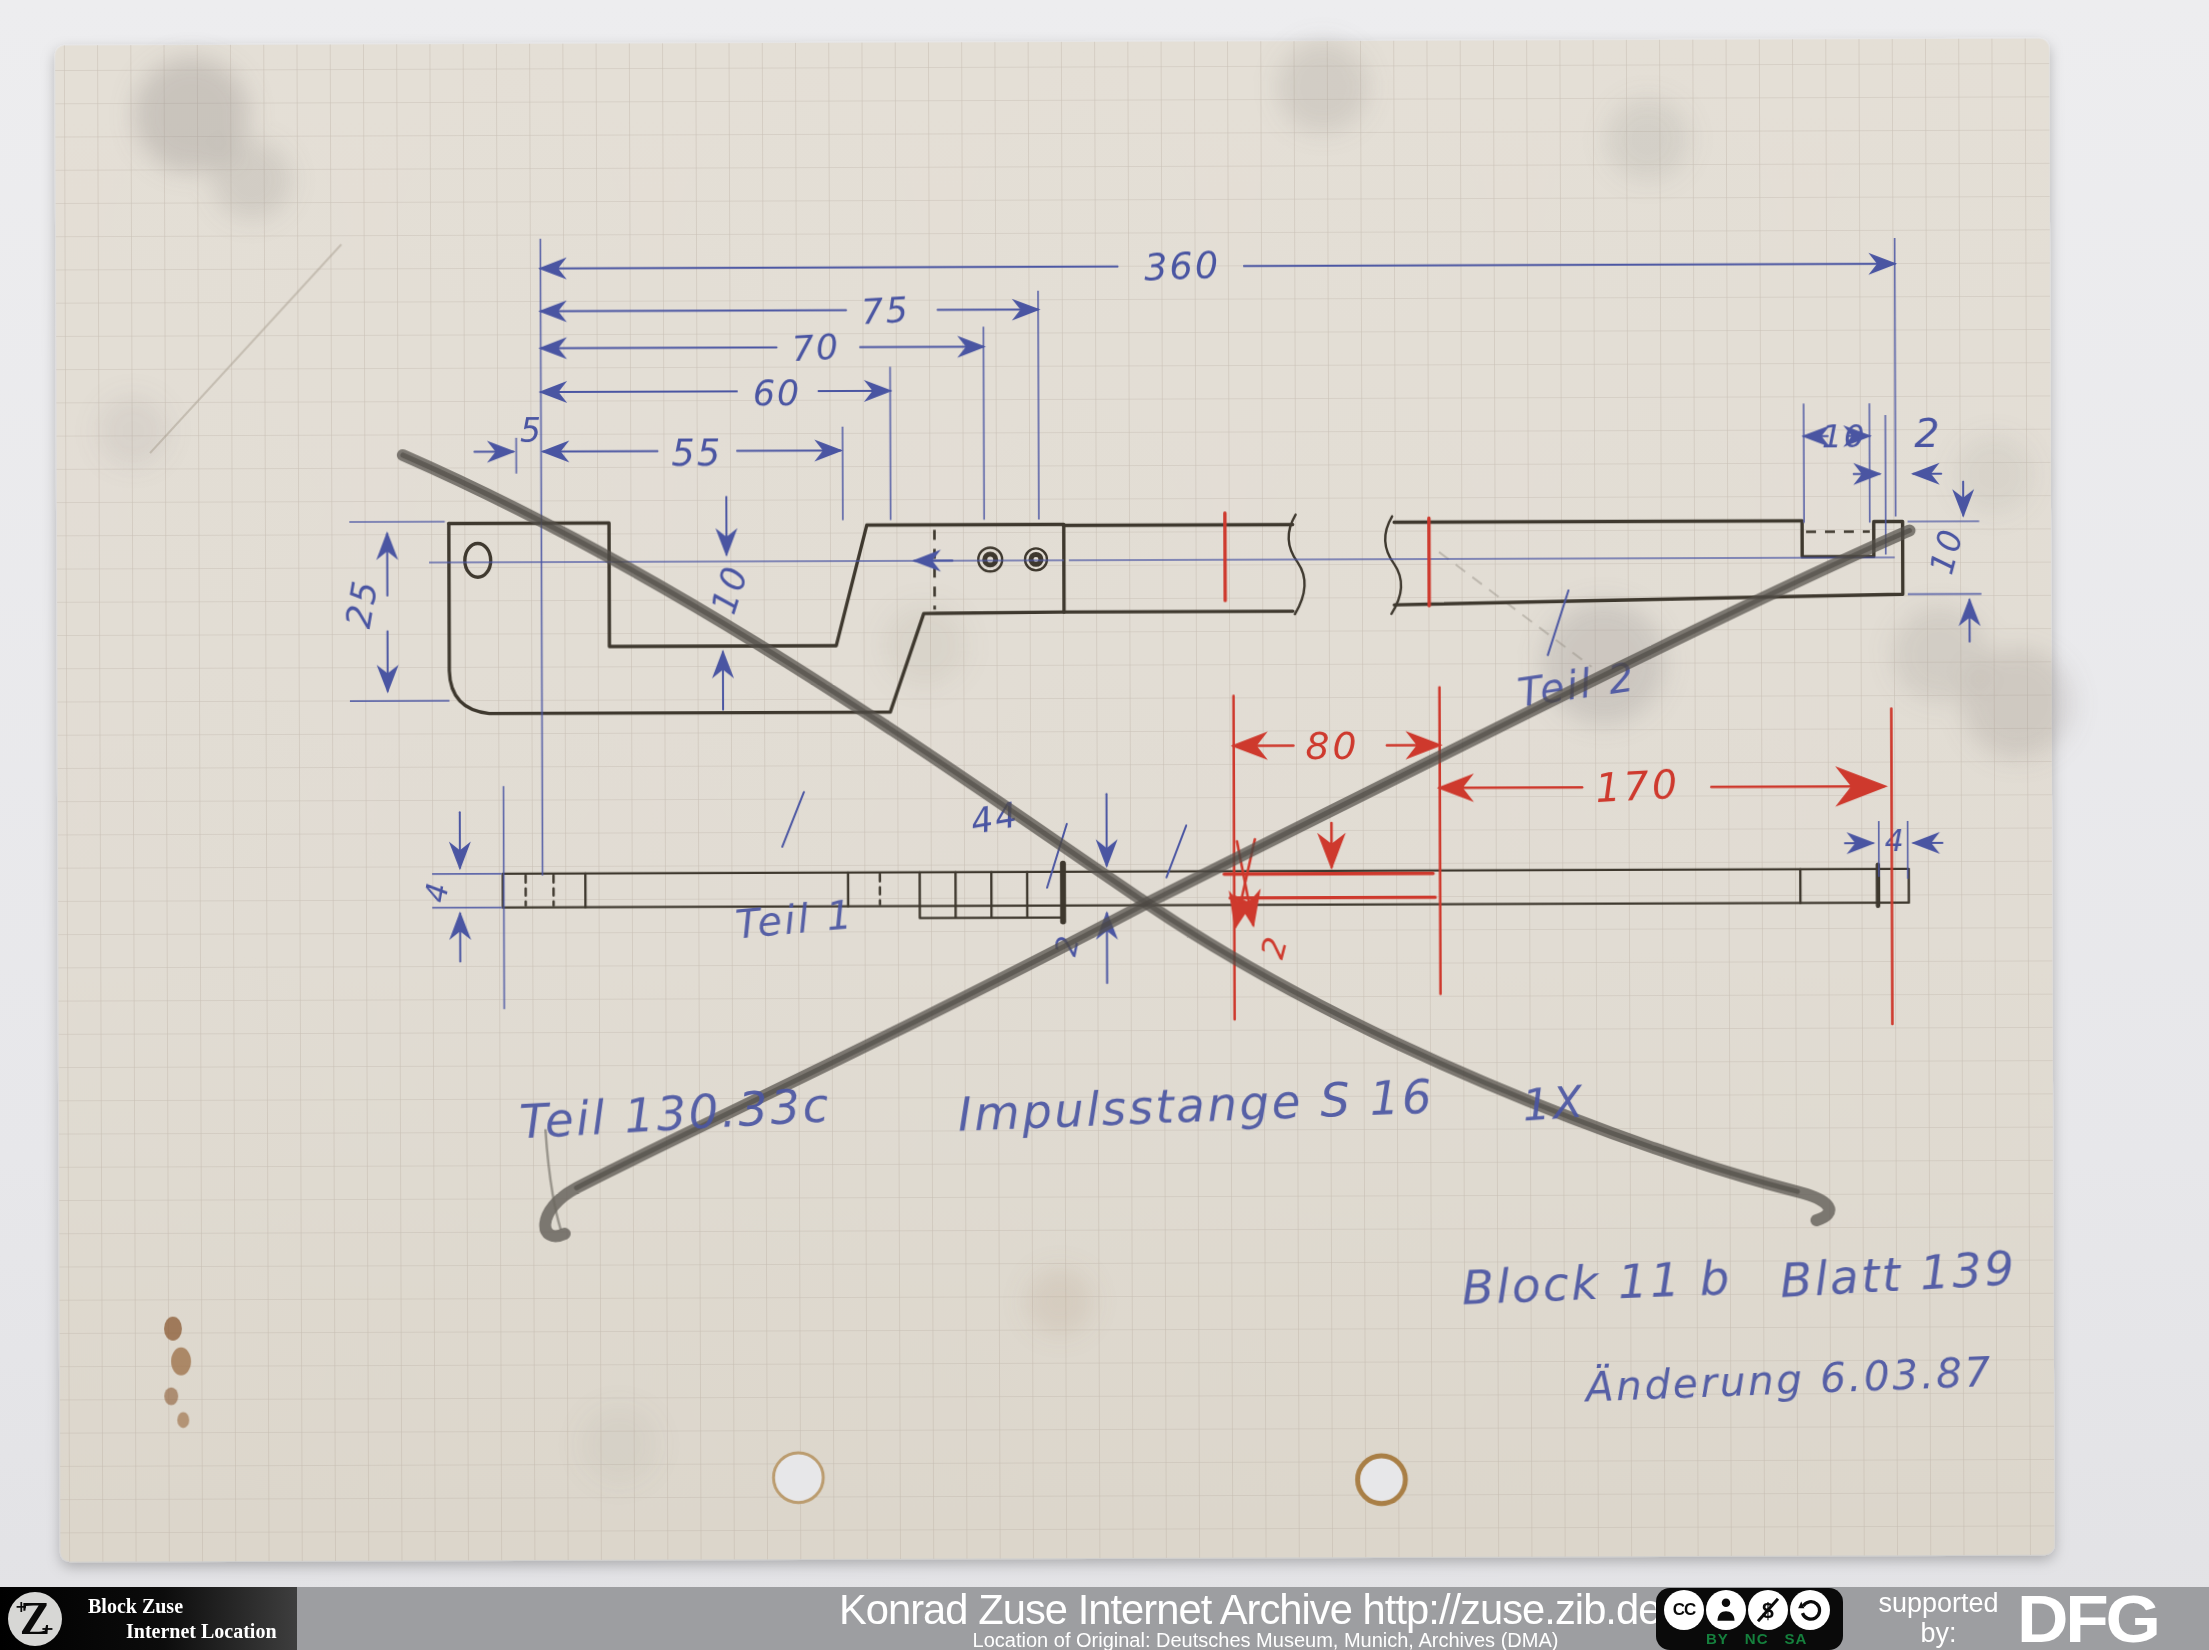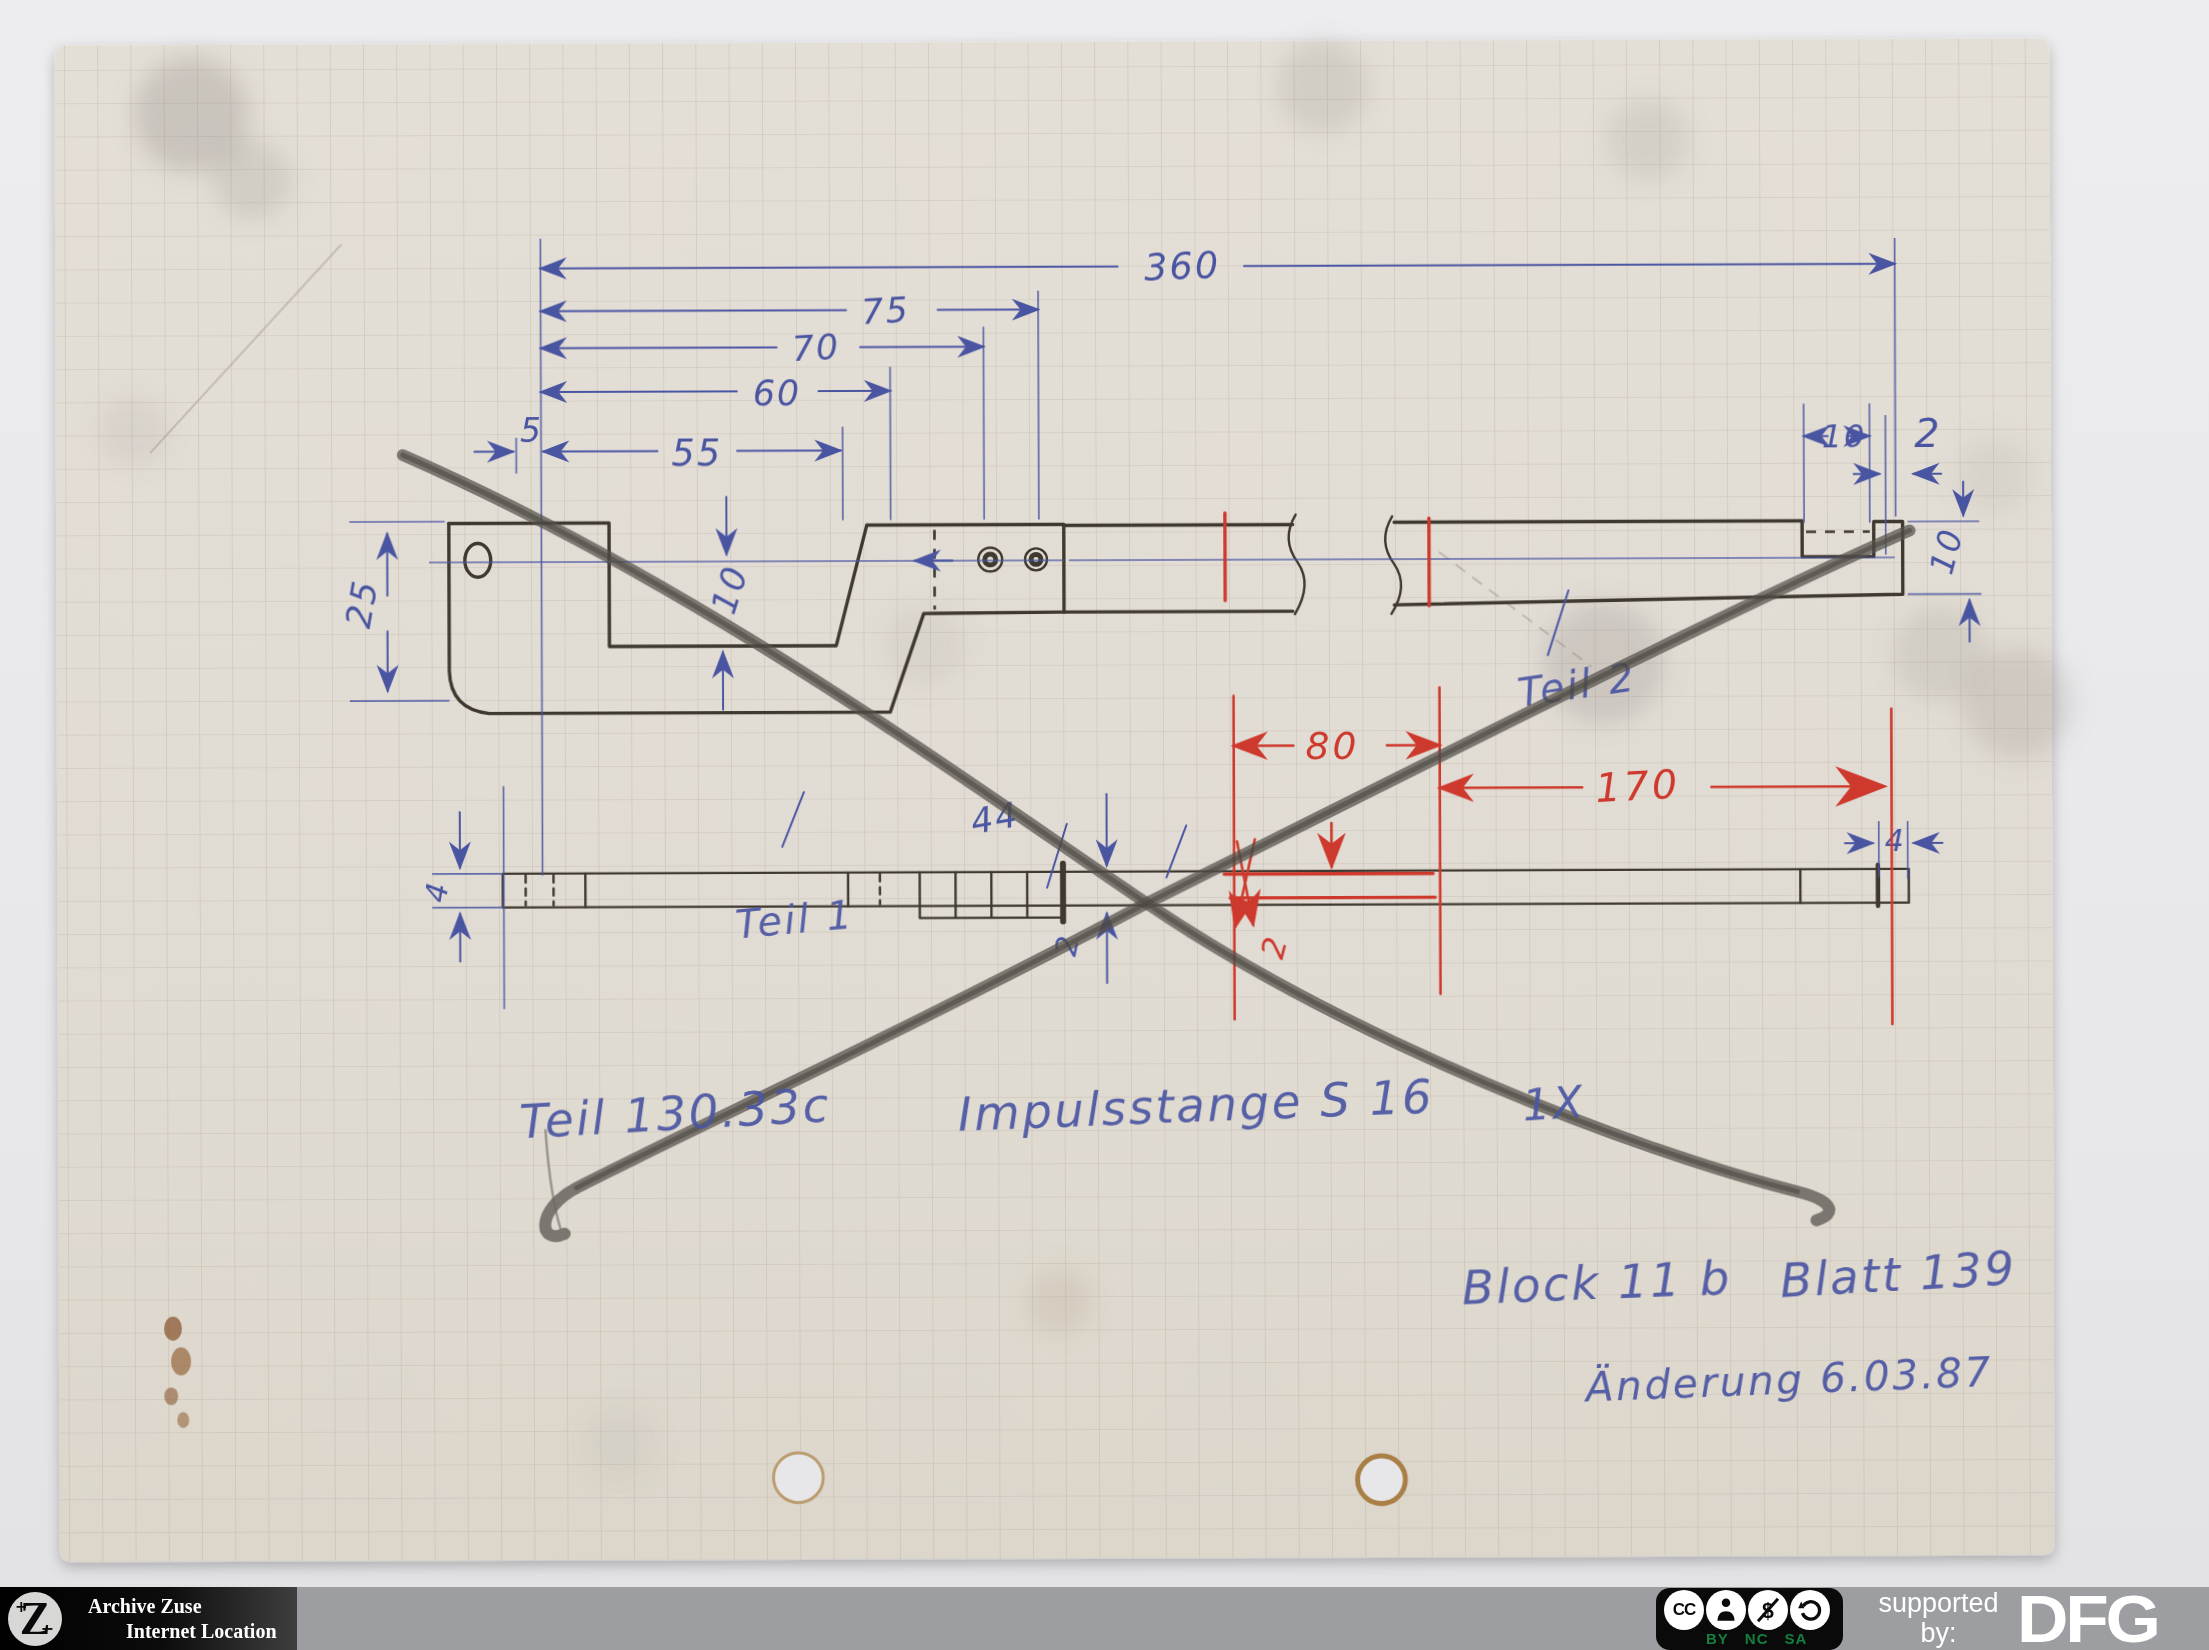--- a/index.html
+++ b/index.html
@@ -279,23 +279,27 @@
 
 
 <div class="footer">
   <div class="f-left">
     <div class="f-logo">
       <span class="f-logo-plus">+</span>
       <span class="f-logo-z">Z</span>
       <span class="f-logo-minus">−</span>
     </div>
     <div class="f-left-text">
-      <div>Archive Zuse</div>
+      <div>Block Zuse</div>
       <div class="ind">Internet Location</div>
     </div>
+  </div>
+  <div class="f-main">
+    <div class="f-title">Konrad Zuse Internet Archive http://zuse.zib.de</div>
+    <div class="f-sub">Location of Original: Deutsches Museum, Munich, Archives (DMA)</div>
   </div>
   <div class="f-right">
     <div class="cc-badge">
       <div class="cc-circles">
         <span class="cc-c">
               <span class="cc-cc">CC</span>
             </span>
         <span class="cc-c">
           <svg width="30" height="30" viewBox="0 0 24 24">
                 <circle cx="12" cy="6.2" r="3.4" fill="#0a0a0a"></circle>

